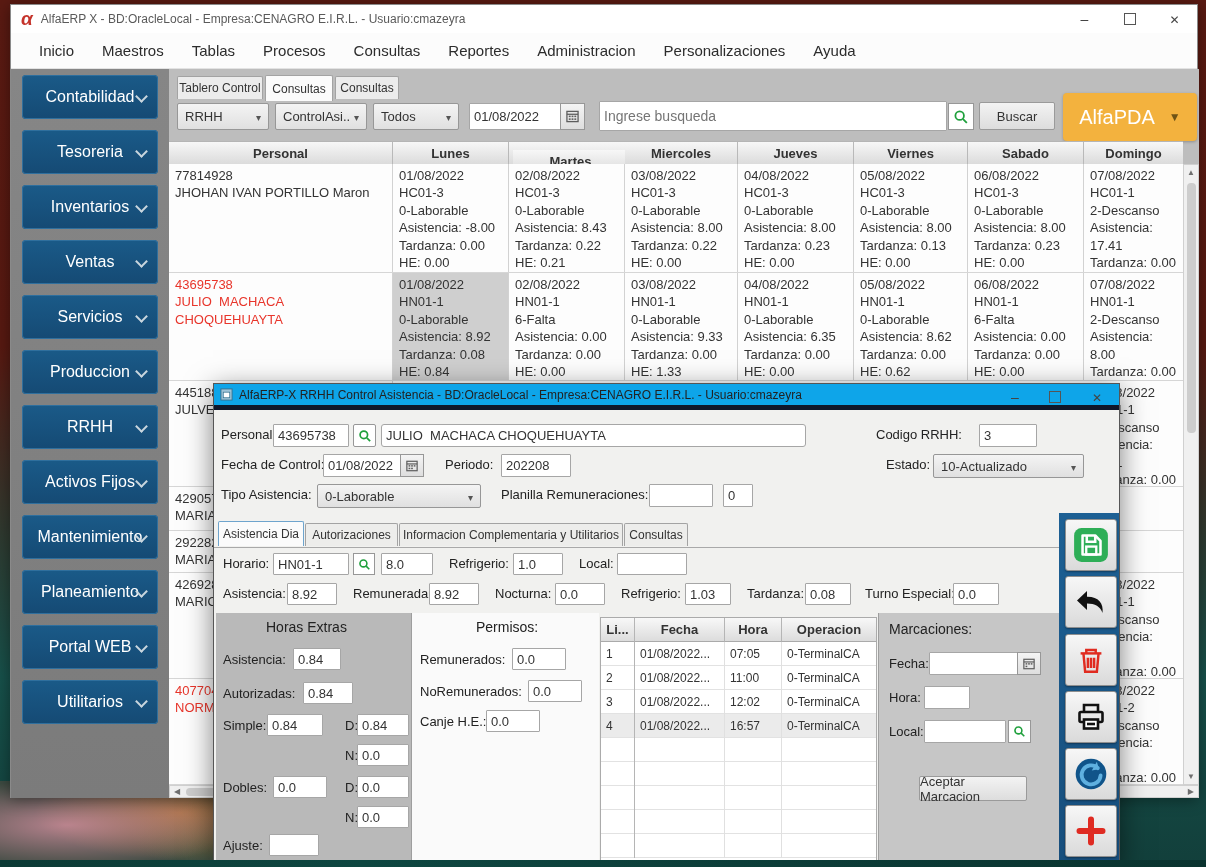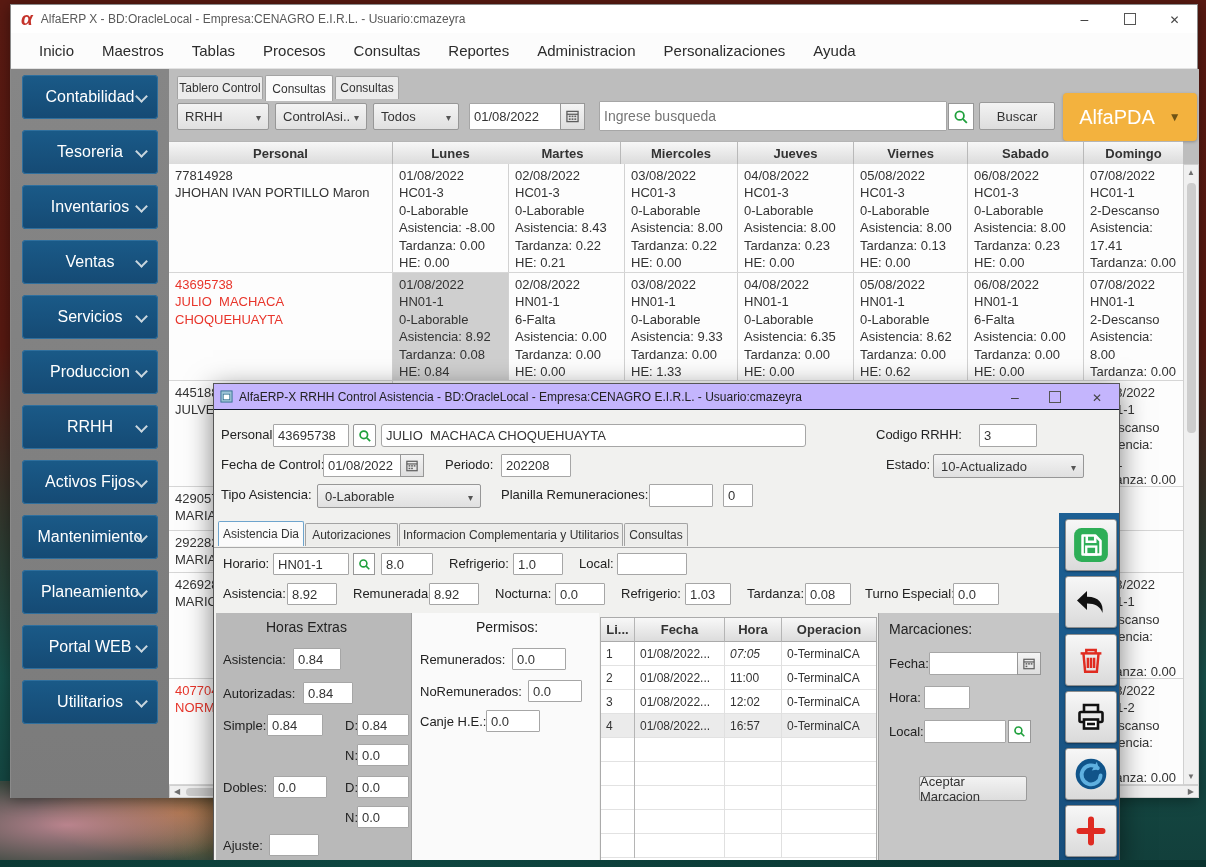--- a/index.html
+++ b/index.html
@@ -49,21 +49,21 @@
   .trow{position:absolute;left:0;width:1014px;background:#fdfdfd;border-bottom:1px solid #d6d6d6;box-sizing:border-box;overflow:hidden;}
   .tcell{position:absolute;top:0;bottom:0;border-right:1px solid #d2d2d2;box-sizing:border-box;padding:3px 6px;font-size:13px;line-height:17.4px;color:#333;white-space:pre-wrap;overflow:hidden;}
   .red{color:#e8352b !important;}
   .sel{background:#cfcfcf;}
   
   .sbv{position:absolute;background:#f0f0f0;border:1px solid #d0d0d0;box-sizing:border-box;}
   .thumb{position:absolute;background:#cdcdcd;border-radius:4px;}
   .arr{position:absolute;color:#6f6f6f;font-size:8px;text-align:center;width:100%;}
   
   .dialog{left:213px;top:383px;width:907px;height:484px;background:#f1f1ef;border:1px solid #565656;box-sizing:border-box;box-shadow:0 6px 26px rgba(0,0,0,.5);z-index:10;}
-  .dtitle{left:0;top:0;width:100%;height:26px;background:#c4b5fd;display:flex;align-items:center;border-bottom:1px solid #0f172a;box-sizing:border-box;}
+  .dtitle{left:0;top:0;width:100%;height:26px;background:#0ea5e9;display:flex;align-items:center;border-bottom:5px solid #0f172a;box-sizing:border-box;}
   .dtitle .txt{font-size:12px;color:#222;margin-left:6px;}
   .lbl{position:absolute;font-size:13px;color:#222;white-space:nowrap;}
   .dtab{position:absolute;top:0;height:23px;background:#ededeb;border:1px solid #a3a3a3;border-bottom:none;border-radius:2px 2px 0 0;font-size:12px;color:#333;display:flex;align-items:center;justify-content:center;box-sizing:border-box;}
   .dtab.active{background:#fbfbfb;border-color:#6ea4cd;height:25px;top:-2px;z-index:2;}
   .panel{position:absolute;box-sizing:border-box;}
   .ptitle{position:absolute;font-size:14px;color:#222;}
   
   .ghead{position:absolute;height:24px;}
   .gh{position:absolute;top:0;height:24px;background:linear-gradient(#f8f8f8,#dcdcdc);border-right:1px solid #b5b5b5;border-bottom:1px solid #aaa;font-size:13px;font-weight:bold;color:#333;text-align:center;line-height:24px;box-sizing:border-box;}
   .grow{position:absolute;height:24px;background:#fff;border-bottom:1px solid #e2e2e2;box-sizing:border-box;}
@@ -211,21 +211,21 @@
         <span>Buscar</span>
       </div>
     <div style="position:absolute;left:894px;top:24px;width:134px;height:48px;background:#f3b23e;border-radius:4px;display:flex;align-items:center;justify-content:center;gap:14px;color:#fff;font-size:20px;box-shadow:0 1px 3px rgba(0,0,0,.25);">
       <span>AlfaPDA</span>
       <span style="color:#6e5315;font-size:12px;">▼</span>
     </div>
 
     <div class="thead" style="left:0;top:72px;width:1014px;">
       <div class="hcell" style="left:0;width:224px;">Personal</div>
       <div class="hcell" style="left:224px;width:116px;">Lunes</div>
-      <div class="hcell" style="left:336px;width:116px;">Martes</div>
+      <div class="hcell" style="left:344px;width:116px;margin-top:8px;">Martes</div>
       <div class="hcell" style="left:456px;width:113px;">Miercoles</div>
       <div class="hcell" style="left:569px;width:116px;">Jueves</div>
       <div class="hcell" style="left:685px;width:114px;">Viernes</div>
       <div class="hcell" style="left:799px;width:116px;">Sabado</div>
       <div class="hcell" style="left:915px;width:99px;border-right:none;">Domingo</div>
     </div>
 
     <div class="trow" style="top:95px;height:109px;">
       <div class="tcell" style="left:0;width:224px;">77814928
 JHOHAN IVAN PORTILLO Maron</div>
@@ -512,21 +512,21 @@
   <div class="panel" style="left:386px;top:233px;width:277px;height:250px;background:#fff;border:1px solid #ababab;">
     <div class="ghead" style="left:0;top:0;width:275px;">
       <div class="gh" style="left:0;width:34px;">Li...</div>
       <div class="gh" style="left:34px;width:90px;">Fecha</div>
       <div class="gh" style="left:124px;width:57px;">Hora</div>
       <div class="gh" style="left:181px;width:94px;border-right:none;">Operacion</div>
     </div>
     <div class="grow" style="left:0;top:24px;width:275px;">
       <div class="gc" style="left:0;width:34px;border-right-color:#b5b5b5;">1</div>
       <div class="gc" style="left:34px;width:90px;">01/08/2022...</div>
-      <div class="gc" style="left:124px;width:57px;font-style:italic;">07:05</div>
+      <div class="gc" style="left:124px;width:57px;">07:05</div>
       <div class="gc" style="left:181px;width:94px;border-right:none;">0-TerminalCA</div>
     </div>
     <div class="grow" style="left:0;top:48px;width:275px;">
       <div class="gc" style="left:0;width:34px;border-right-color:#b5b5b5;">2</div>
       <div class="gc" style="left:34px;width:90px;">01/08/2022...</div>
       <div class="gc" style="left:124px;width:57px;">11:00</div>
       <div class="gc" style="left:181px;width:94px;border-right:none;">0-TerminalCA</div>
     </div>
     <div class="grow" style="left:0;top:72px;width:275px;">
       <div class="gc" style="left:0;width:34px;border-right-color:#b5b5b5;">3</div>

